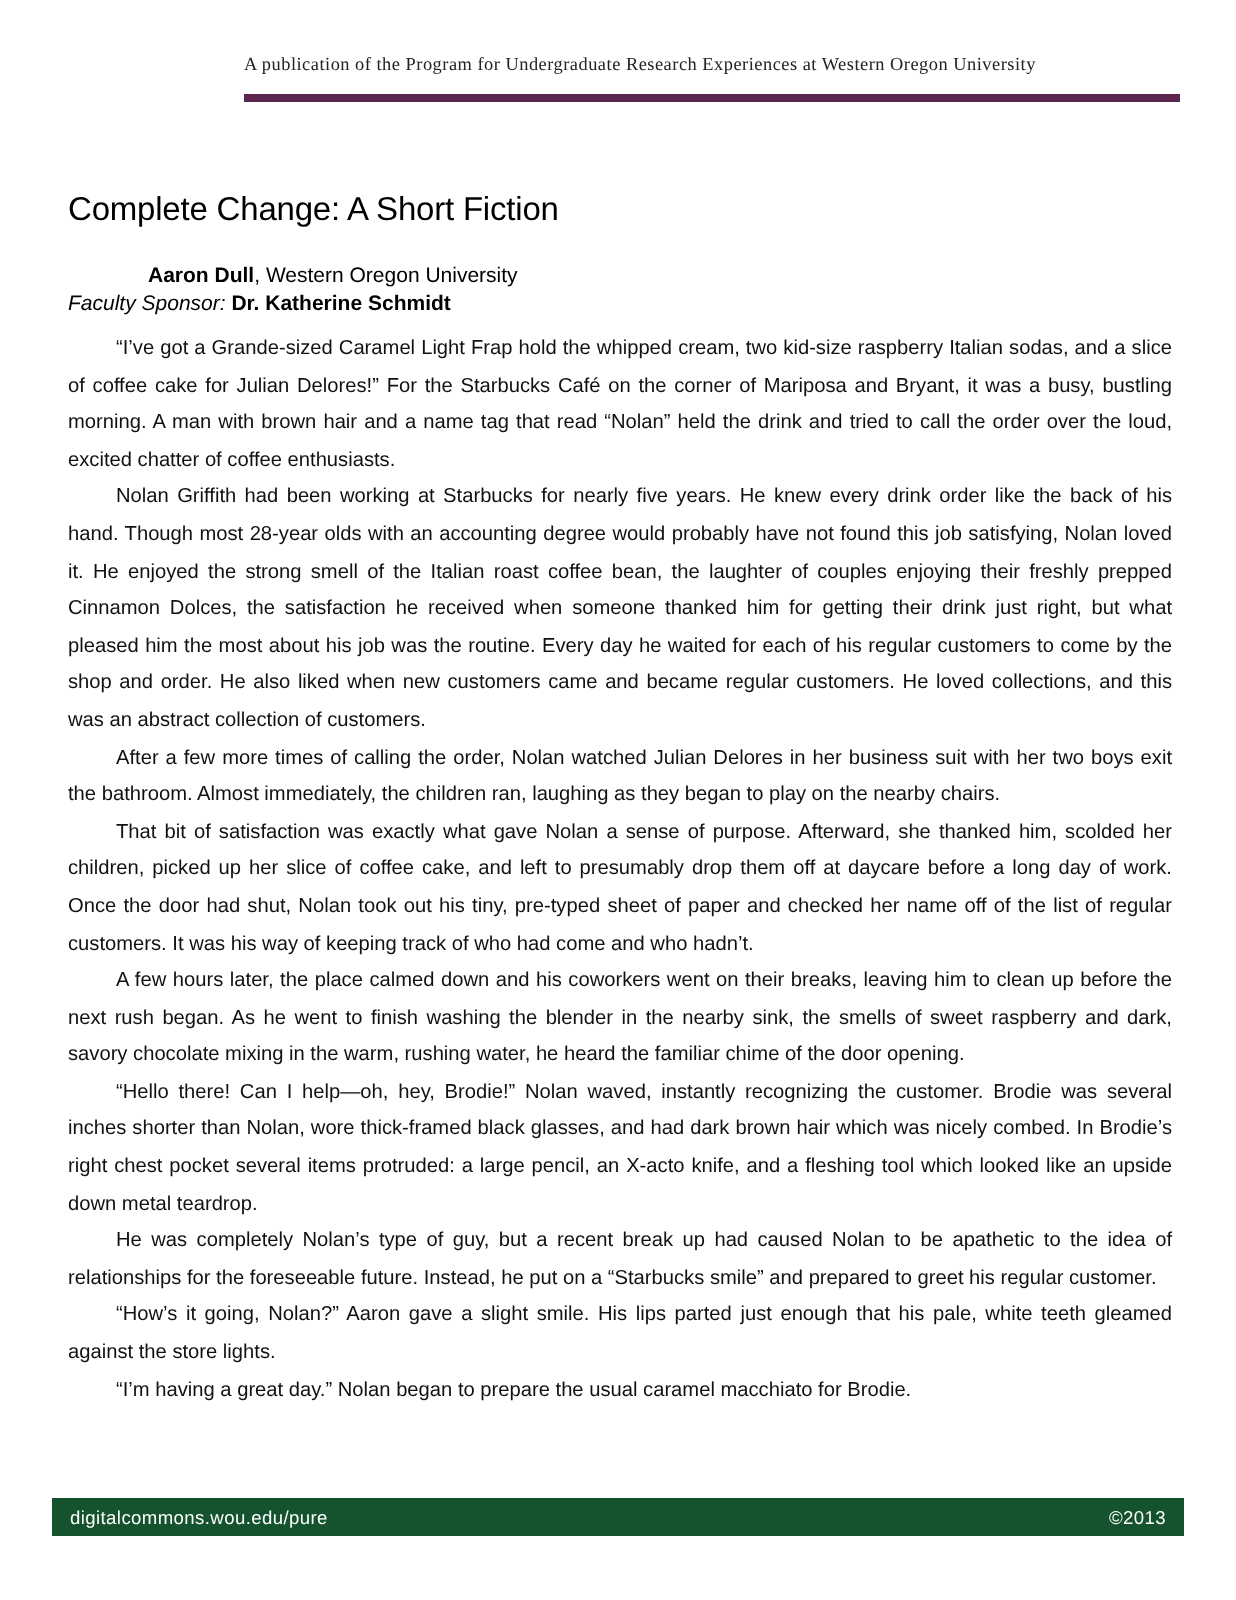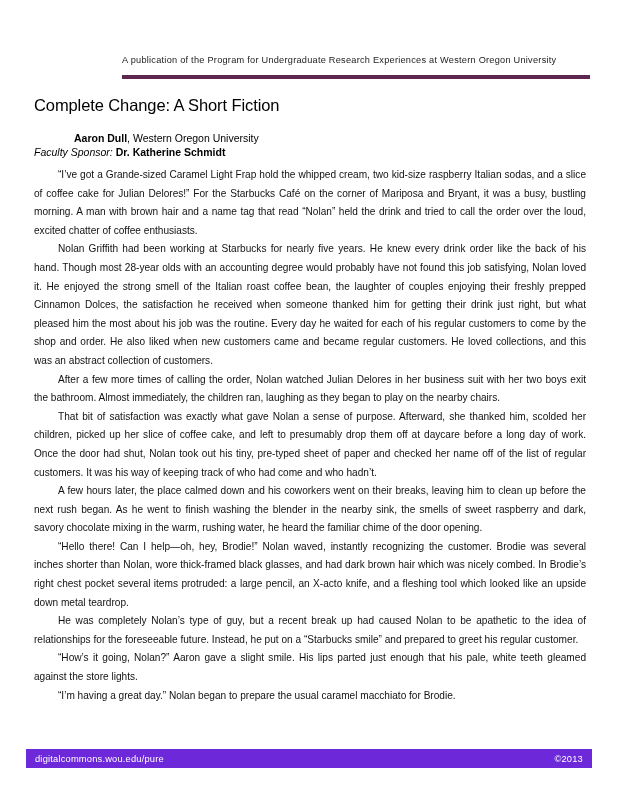--- a/index.html
+++ b/index.html
@@ -87,28 +87,27 @@
     margin-left: 15px;
     letter-spacing: 0.1px;
   }
   .masthead-right {
     position: absolute;
     left: 86px;
     top: 8px;
     right: 0;
   }
   .masthead-tagline {
-    font-family: Liberation Sans, sans-serif;
+    font-family: Liberation Serif, serif;
     font-size: 9.2px;
     line-height: 12px;
     color: #222222;
     letter-spacing: 0.25px;
     white-space: nowrap;
     padding-left: 2px;
-    margin-top: 28px;
   }
   .masthead-rule {
     margin-top: 9px;
     margin-left: 2px;
     height: 4px;
     background: #5e2750;
   }
 
   
   .article-head {
@@ -173,21 +172,21 @@
     margin-top: 0px;
   }
 
   
   .footer-bar {
     position: absolute;
     left: 26px;
     bottom: 32px;
     width: 566px;
     height: 19px;
-    background: #6d28d9;
+    background: #14532d;
     display: flex;
     align-items: center;
     justify-content: space-between;
     box-sizing: border-box;
     padding: 0 9px;
   }
   .footer-url {
     font-family: "Liberation Sans", sans-serif;
     font-size: 9.3px;
     color: #ffffff;

